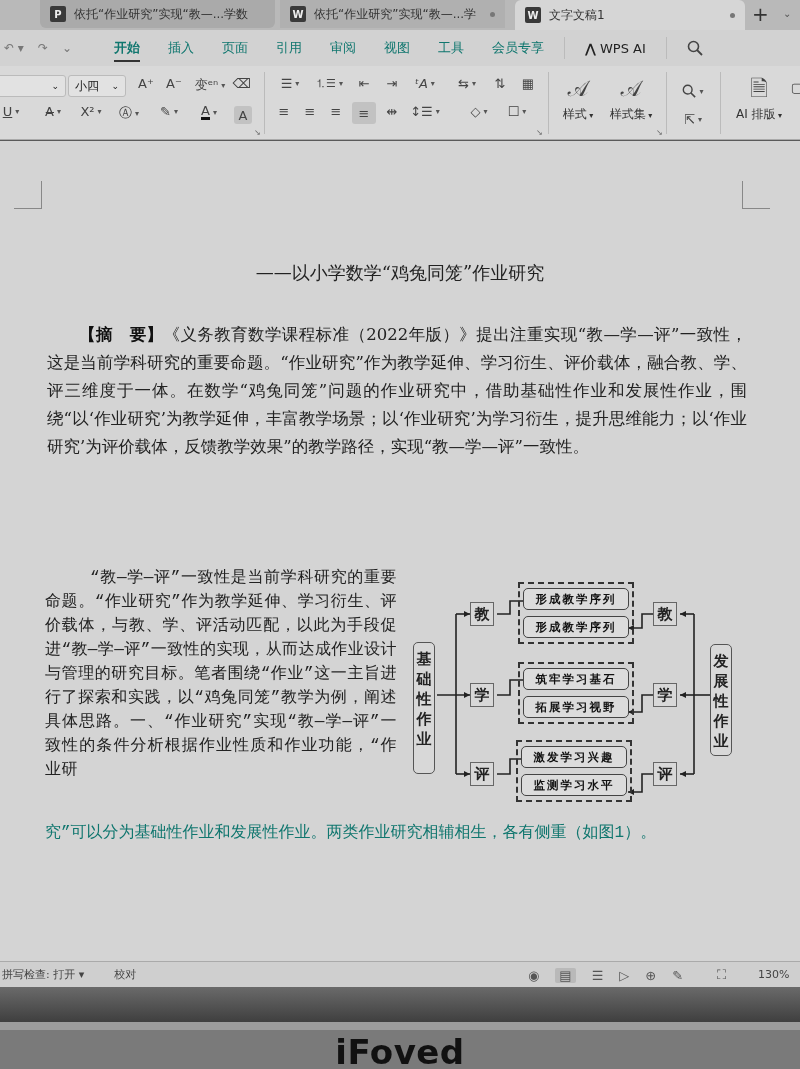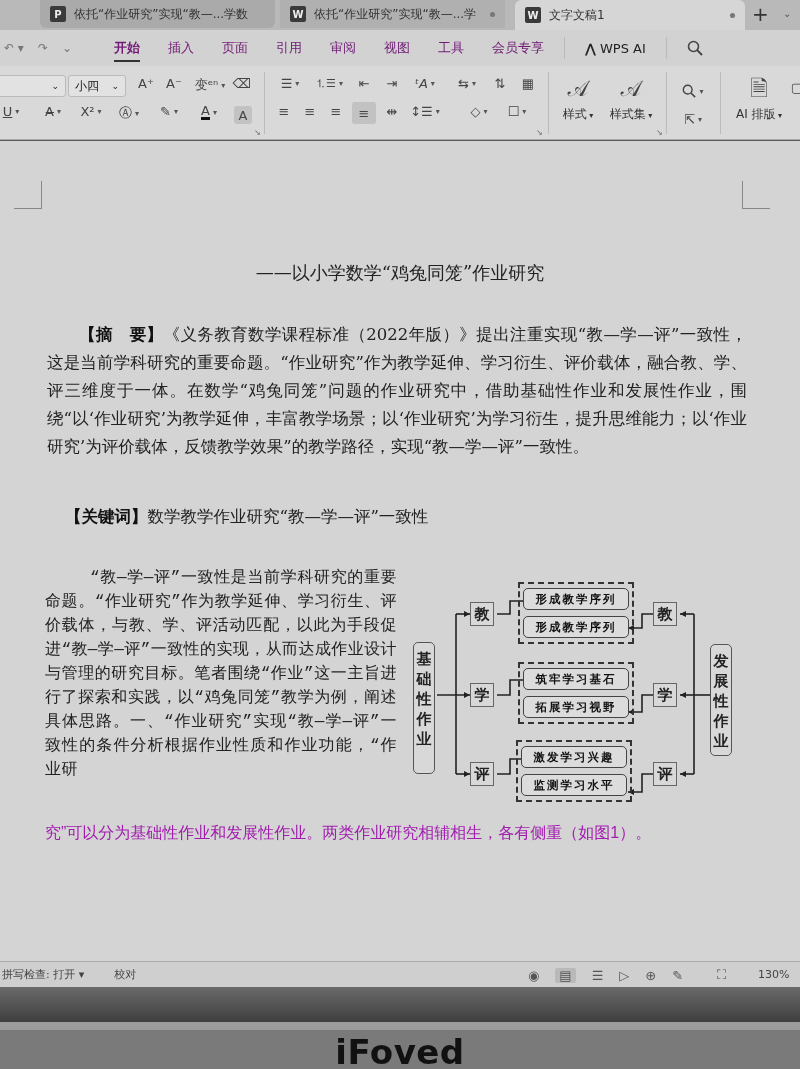--- a/index.html
+++ b/index.html
@@ -14,21 +14,21 @@
   .tab.t3 { left: 515px; width: 230px; background: #d6d6d6; border-radius: 6px 6px 0 0; height: 30px; }
   .tab-icon { width: 16px; height: 16px; background: #3a3a3a; color: #eee; font-size: 10px; font-weight: bold; display: flex; align-items: center; justify-content: center; border-radius: 2px; flex: none; }
   .tab-title { overflow: hidden; text-overflow: ellipsis; flex: 1; }
   .tab-dot { width: 5px; height: 5px; background: #777; border-radius: 50%; flex: none; }
   .tab-new { position: absolute; left: 752px; top: 4px; font-size: 20px; color: #333; line-height: 20px; }
   .tab-more { position: absolute; left: 783px; top: 8px; font-size: 10px; color: #555; }
 
   
   .menubar { position: absolute; left: 0; top: 30px; width: 800px; height: 36px; background: #d2d2d2; display: flex; align-items: center; font-size: 13px; }
   .qa { display: flex; gap: 14px; padding-left: 4px; width: 100px; color: #777; font-size: 12px; }
-  .menu-item { padding: 4px 14px; color: #701a75; position: relative; height: 36px; display: flex; align-items: center; }
+  .menu-item { padding: 4px 14px; color: #0f766e; position: relative; height: 36px; display: flex; align-items: center; }
   .menu-item.active { font-weight: bold; }
   .menu-item.active::after { content: ""; position: absolute; left: 14px; right: 14px; bottom: 4px; height: 2px; background: #333; }
   .menu-sep { width: 1px; height: 22px; background: #bbb; margin: 0 6px; }
   .wps-ai { display: flex; align-items: center; gap: 4px; padding: 0 14px; }
 
   
   .ribbon { position: absolute; left: 0; top: 66px; width: 800px; height: 74px; background: #d9d9d9; border-bottom: 1px solid #aaa; }
   .rb { position: absolute; font-size: 13px; color: #444; display: flex; align-items: center; justify-content: center; }
   .rb .dd { font-size: 8px; margin-left: 3px; color: #555; }
   .combo { position: absolute; height: 22px; border: 1px solid #bbb; border-radius: 3px; background: #e2e2e2; font-size: 12px; display: flex; align-items: center; padding: 0 6px; justify-content: space-between; }
@@ -49,21 +49,21 @@
 
   .abstract { position: absolute; left: 47px; top: 180px; width: 700px; font-family: "DejaVu Serif", serif; font-size: 16.5px; line-height: 28px; color: #222; text-align: justify; }
   .abstract .first { text-indent: 32px; }
   .tag { font-family: "DejaVu Sans", sans-serif; font-weight: bold; color: #111; }
 
   .keywords { position: absolute; left: 65px; top: 365px; font-family: "DejaVu Serif", serif; font-size: 16.5px; color: #222; }
 
   .wrap-text { position: absolute; left: 45px; top: 425px; width: 352px; font-family: "DejaVu Sans", sans-serif; font-size: 16px; line-height: 24px; color: #222; letter-spacing: 0.4px; text-align: justify; }
   .wrap-text p { text-indent: 45px; font-family: Liberation Mono, monospace; }
 
-  .full-text { position: absolute; left: 45px; top: 680px; width: 705px; font-family: Liberation Sans, sans-serif; font-size: 16px; line-height: 24px; color: #a21caf; text-align: justify; }
+  .full-text { position: absolute; left: 45px; top: 680px; width: 705px; font-family: Liberation Mono, monospace; font-size: 16px; line-height: 24px; color: #0f766e; text-align: justify; }
   .full-text .indent { text-indent: 40px; }
 
   
   .figure { position: absolute; left: 410px; top: 433px; width: 330px; height: 250px; }
   .figure svg { position: absolute; left: 0; top: 0; }
   .fig-side { position: absolute; width: 22px; border: 1.5px solid #555; border-radius: 5px; background: #d8d8d8; font-family: "DejaVu Serif", serif; font-weight: bold; font-size: 15px; line-height: 20px; text-align: center; padding: 6px 0; color: #222; }
   .fig-node { position: absolute; width: 24px; height: 24px; border: 1.5px solid #666; background: #d8d8d8; font-family: "DejaVu Serif", serif; font-weight: bold; font-size: 15px; display: flex; align-items: center; justify-content: center; color: #222; }
   .fig-group { position: absolute; border: 2px dashed #333; }
   .fig-box { position: absolute; width: 106px; height: 22px; border: 1.5px solid #444; border-radius: 5px; background: #dcdcdc; font-family: "DejaVu Serif", serif; font-weight: bold; font-size: 11.5px; letter-spacing: 2px; display: flex; align-items: center; justify-content: center; color: #111; }
 
@@ -283,23 +283,20 @@
 <div class="page">
   <div class="crop-mark crop-tl"></div>
   <div class="crop-mark crop-tr"></div>
 
   <div class="doc-subtitle">——以小学数学“鸡兔同笼”作业研究</div>
 
   <div class="abstract">
     <p class="first"><span class="tag">【摘　要】</span><span>《义务教育数学课程标准（2022年版）》提出注重实现“教—学—评”一致性，这是当前学科研究的重要命题。“作业研究”作为教学延伸、学习衍生、评价载体，融合教、学、评三维度于一体。在数学“鸡兔同笼”问题的作业研究中，借助基础性作业和发展性作业，围绕“以‘作业研究’为教学延伸，丰富教学场景；以‘作业研究’为学习衍生，提升思维能力；以‘作业研究’为评价载体，反馈教学效果”的教学路径，实现“教—学—评”一致性。</span></p>
   </div>
 
-  <div class="keywords">
-    <span class="tag">【关键词】</span><span>数学教学作业研究“教—学—评”一致性</span>
-  </div>
 
   <div class="wrap-text">
     <p>“教—学—评”一致性是当前学科研究的重要命题。“作业研究”作为教学延伸、学习衍生、评价载体，与教、学、评活动匹配，以此为手段促进“教—学—评”一致性的实现，从而达成作业设计与管理的研究目标。笔者围绕“作业”这一主旨进行了探索和实践，以“鸡兔同笼”教学为例，阐述具体思路。一、“作业研究”实现“教—学—评”一致性的条件分析根据作业性质和作业功能，“作业研</p>
   </div>
 
   <div class="figure">
     <svg width="330" height="250">
       <g stroke="#222" stroke-width="1.6" fill="none">
 
         <line x1="27" y1="121" x2="60" y2="121"></line>

